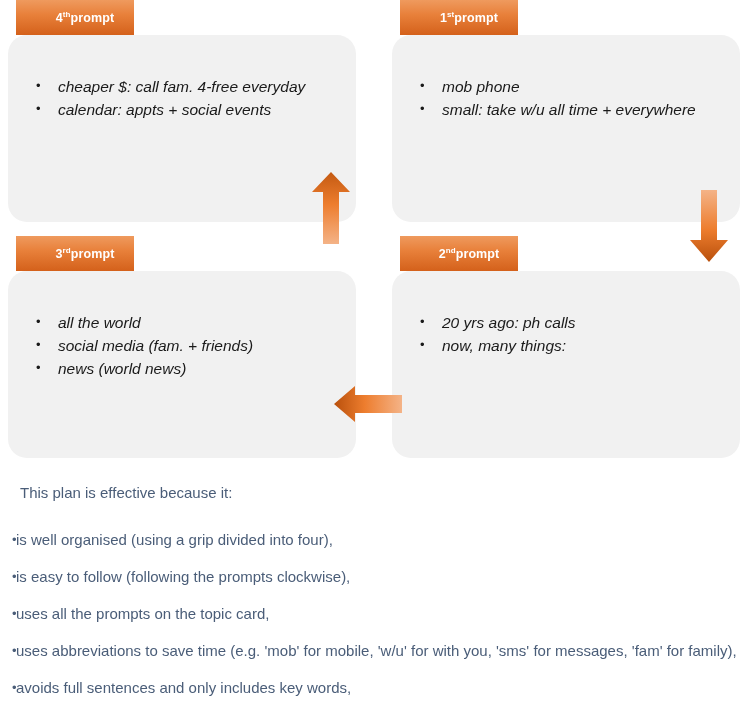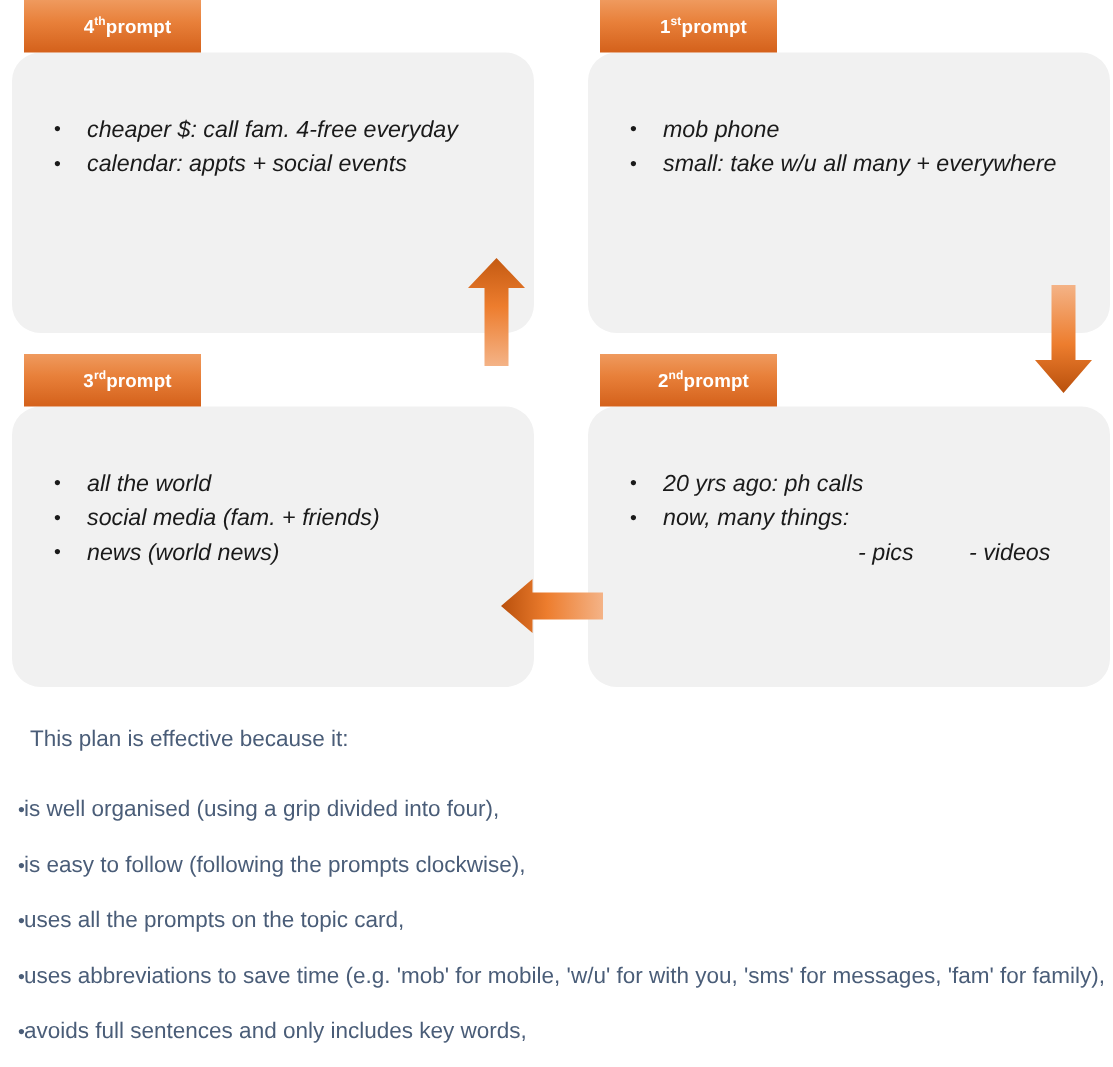--- a/index.html
+++ b/index.html
@@ -187,21 +187,21 @@
     <div class="badge">
       <span class="ord"><span>4</span><sup>th</sup></span>
         <span>prompt</span>
     </div>
   </div>
 
   <div class="quadrant q-tr">
     <div class="panel">
       <ul class="panel-list">
         <li>mob phone</li>
-        <li>small: take w/u all many + everywhere</li>
+        <li>small: take w/u all time + everywhere</li>
       </ul>
     </div>
     <div class="badge">
       <span class="ord"><span>1</span><sup>st</sup></span>
         <span> prompt</span>
     </div>
   </div>
 
   <div class="quadrant q-bl">
     <div class="panel">
@@ -217,23 +217,20 @@
     </div>
   </div>
 
   <div class="quadrant q-br">
     <div class="panel">
       <ul class="panel-list">
         <li>20 yrs ago: ph calls</li>
         <li>now, many things:</li>
       </ul>
       <div class="subgrid">
-        <span class="row">
-          <span class="c1">- pics</span><span class="c2">- videos</span>
-        </span>
       </div>
     </div>
     <div class="badge">
       <span class="ord"><span>2</span><sup>nd</sup></span>
         <span> prompt</span>
     </div>
   </div>
 
   <svg class="arrow" id="arrow-up" viewBox="0 0 38 72">
     <defs>

